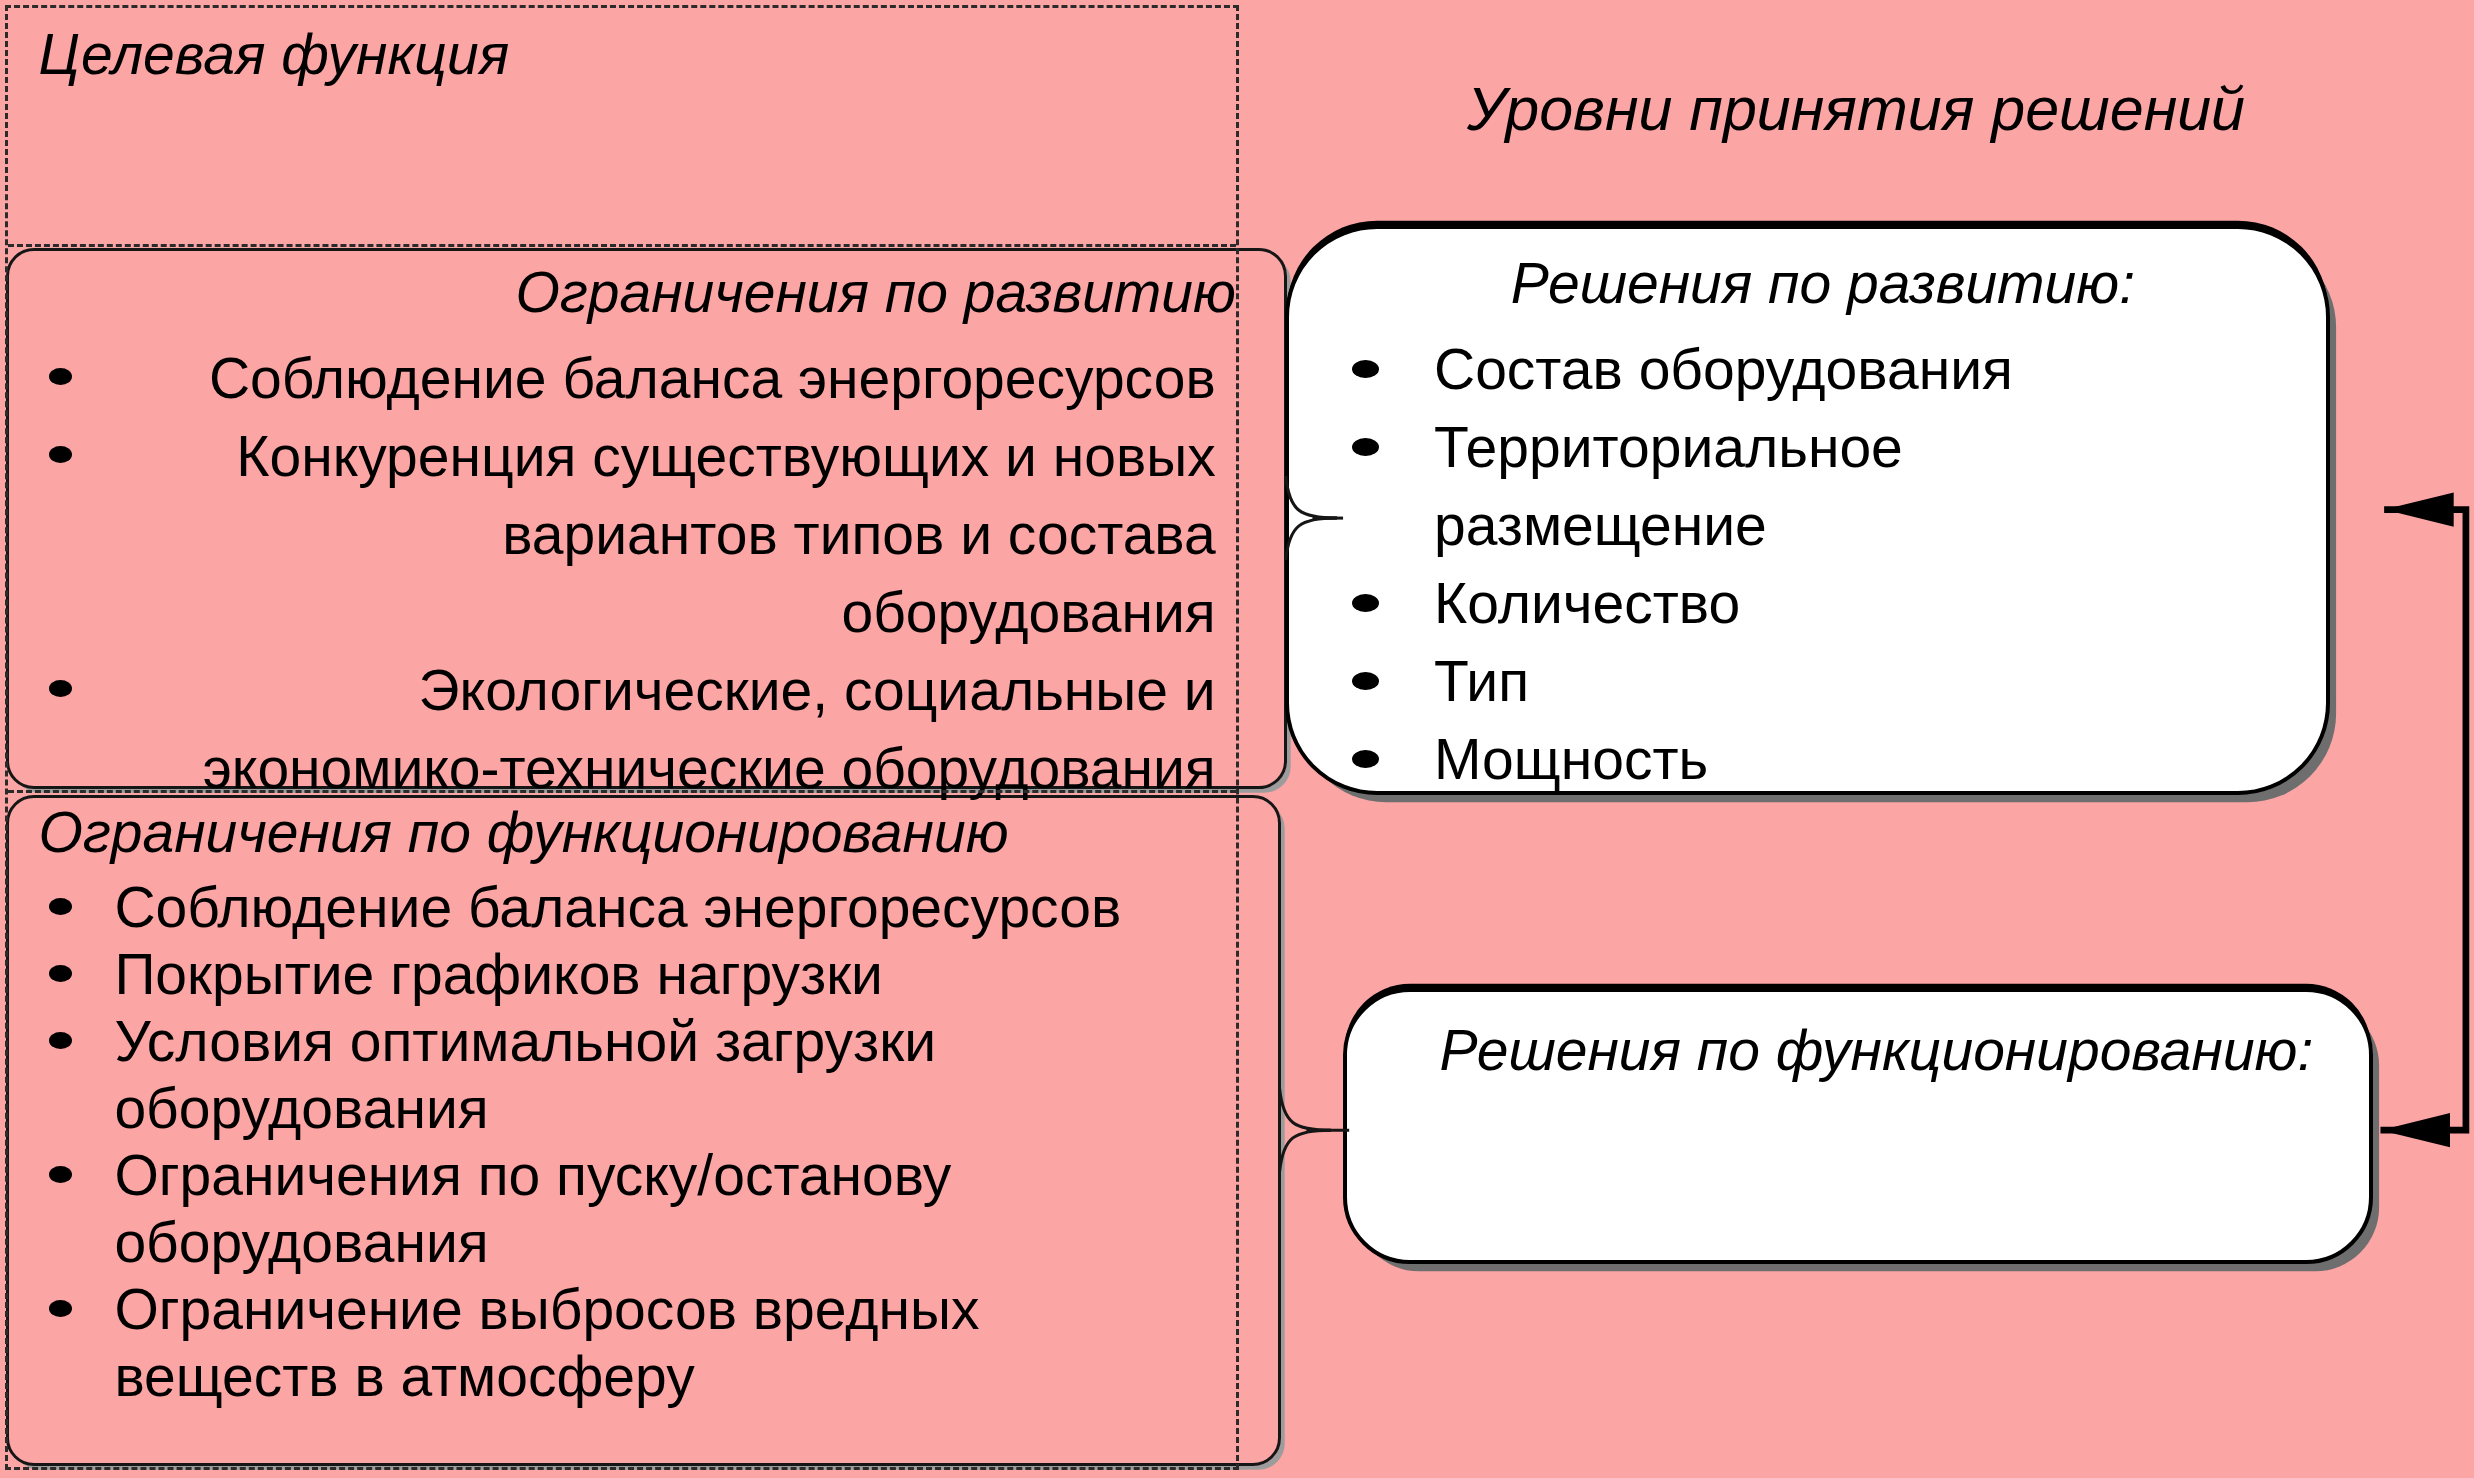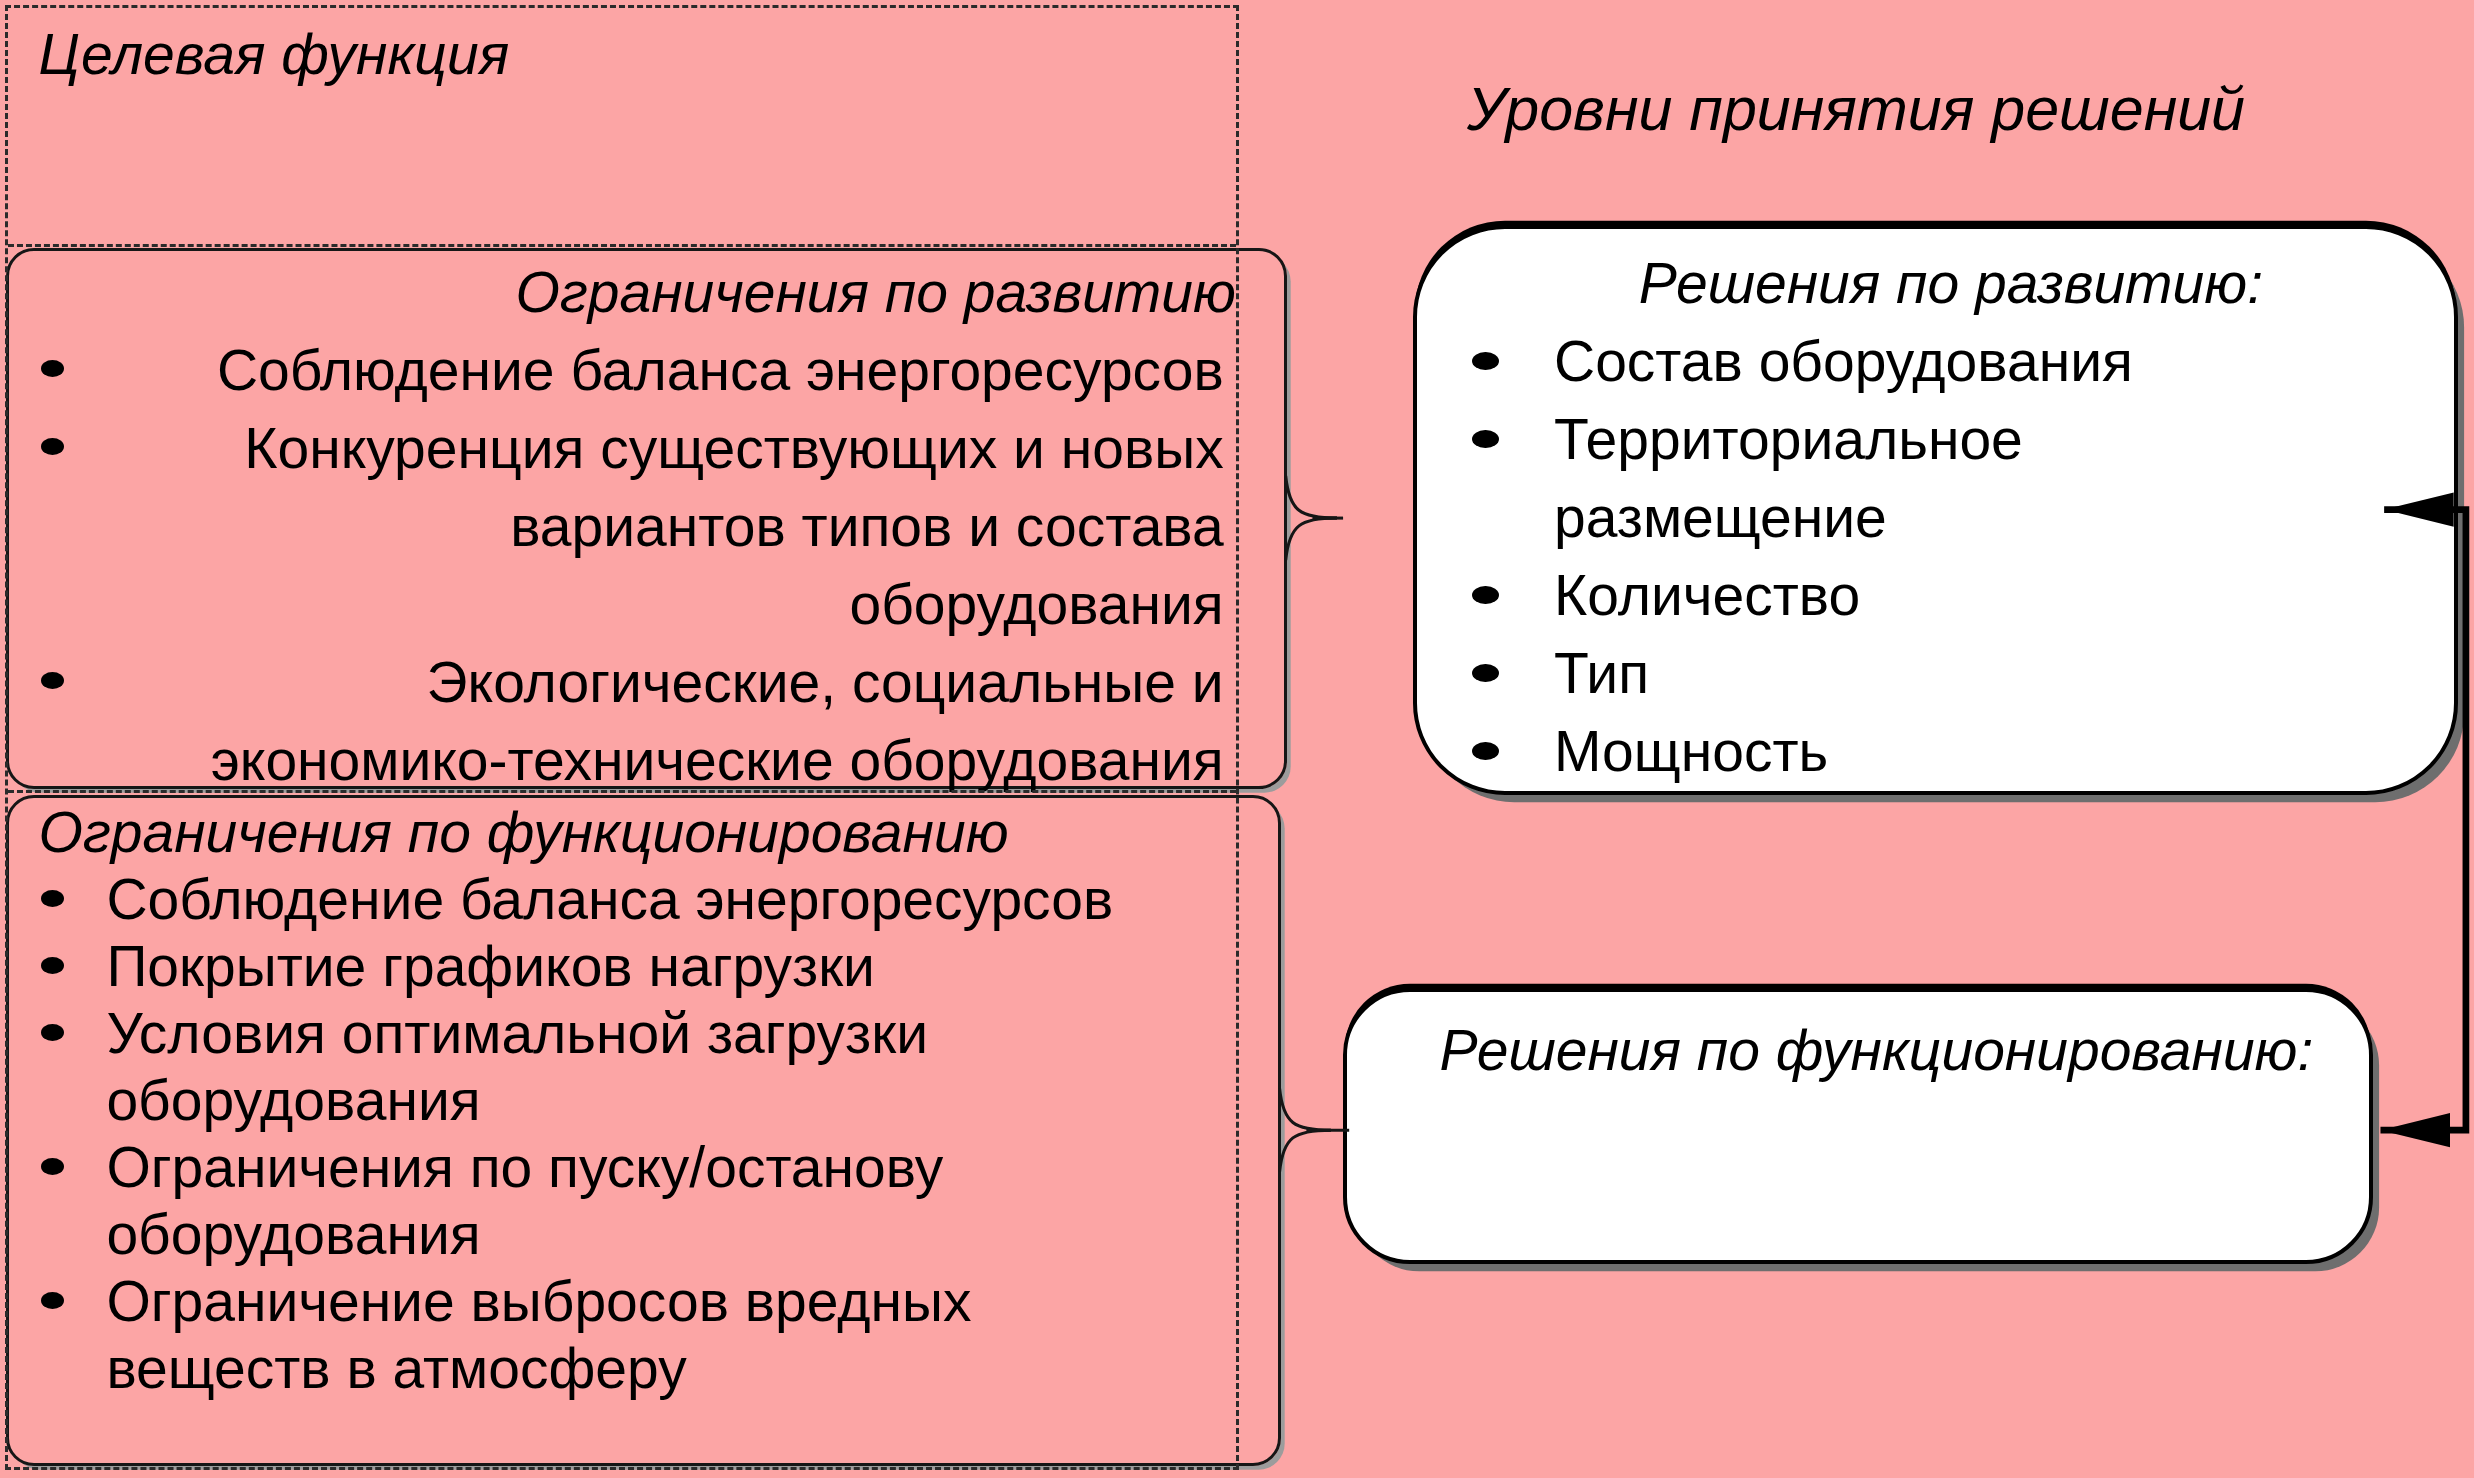--- a/index.html
+++ b/index.html
@@ -41,21 +41,21 @@
     font-style: italic;
     padding-left: 30.5px;
   }
   .box1 { height: 236px; padding-top: 7.3px; line-height: 78px; }
   .box1 .pre { padding-left: 30.5px; white-space: pre-line; }
   .box2 { height: 546px; padding-top: 6.1px; line-height: 78px; border-top: 3.7px dashed #2b2b2b; text-align: right; }
   .box3 { flex: 1; padding-top: 6.1px; line-height: 67px; border-top: 3.7px dashed #2b2b2b; }
 
   ul.blist {
     list-style: none;
-    margin: 0; padding: 0 12.2px 0 30.5px;
+    margin: 8px; padding: 0 12.2px 0 30.5px;
   }
   ul.blist li {
     position: relative;
     padding-left: 68px;
   }
   ul.blist li .btext { white-space: pre-line; display: block; }
   ul.blist li .marker {
     position: absolute;
     left: 2.4px; top: 29px;
     width: 23px; height: 17px;
@@ -96,21 +96,21 @@
     background: #ffffff;
     box-shadow: 0 -6.1px 0 -1.8px #000, 9.2px 10.4px 0 -3.1px #6e6e6e;
     z-index: 3;
   }
   .round-box .rhdr {
     font-style: italic;
     text-align: center;
     font-size: 57px;
   }
   .dev-box {
-    left: 1413px; top: 225px;
+    left: 1285px; top: 225px;
     width: 1045px; height: 570px;
     border-radius: 92px;
     padding: 14.7px 24.4px 0 55px;
     font-size: 57px;
     line-height: 78px;
   }
   .func-box {
     left: 1343px; top: 988px;
     width: 1030px; height: 276px;
     border-radius: 67px;

